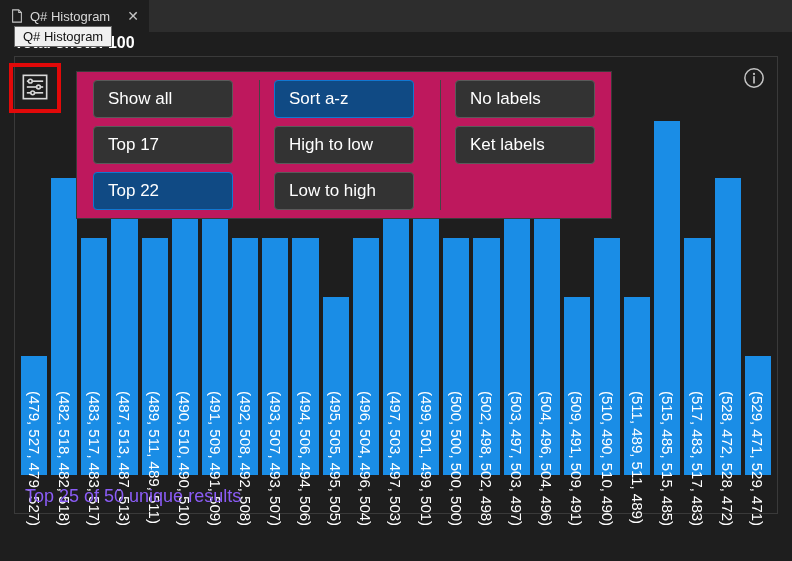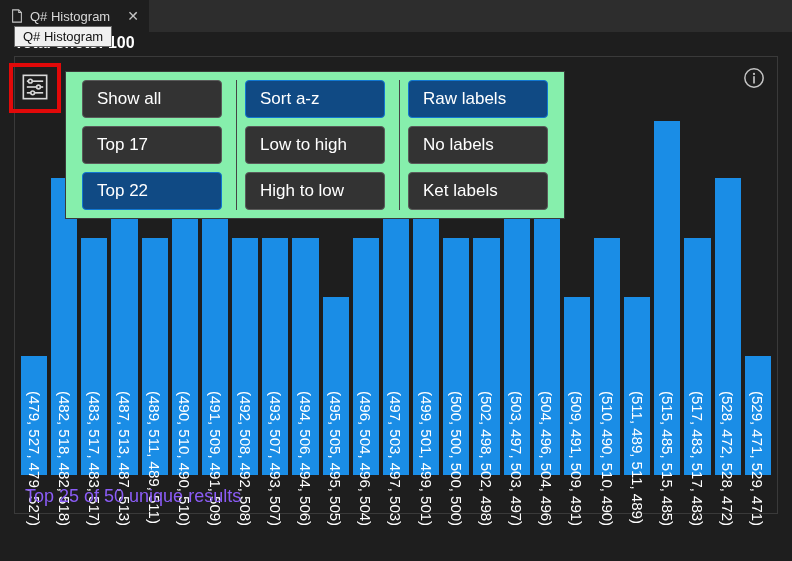--- a/index.html
+++ b/index.html
@@ -78,35 +78,35 @@
   .info-icon {
     position: absolute;
     top: 10px; right: 12px;
     width: 22px; height: 22px;
     color: #c5c5c5;
     cursor: pointer;
   }
   
   .menu {
     position: absolute;
-    top: 14px; left: 50px;
-    display: flex;
-    gap: 8px;
-    background: #86efac;
+    top: 14px; left: 61px;
+    display: flex;
+    gap: 20px;
+    background: #be185d;
     border: 1px solid #3a3a3a;
     padding: 8px 10px;
     z-index: 5;
   }
   .menu-col {
     display: flex;
     flex-direction: column;
     gap: 8px;
     padding: 0 6px;
   }
-  .menu-col + .menu-col { border-left: 1px solid #454545; padding-left: 8px; }
+  .menu-col + .menu-col { border-left: 1px solid #454545; padding-left: 14px; }
   .menu-btn {
     background: #333333;
     border: 1px solid #5a5a5a;
     color: #fff;
     font-size: 17px;
     text-align: left;
     padding: 8px 14px;
     border-radius: 4px;
     width: 140px;
     cursor: pointer;
@@ -194,25 +194,24 @@
     </svg>
 
     <div class="menu">
       <div class="menu-col" id="col1">
           <button class="menu-btn">Show all</button>
           <button class="menu-btn">Top 17</button>
           <button class="menu-btn selected">Top 22</button>
         </div>
       <div class="menu-col" id="col2">
           <button class="menu-btn selected">Sort a-z</button>
+          <button class="menu-btn">High to low</button>
           <button class="menu-btn">Low to high</button>
-          <button class="menu-btn">High to low</button>
         </div>
       <div class="menu-col" id="col3">
-          <button class="menu-btn selected">Raw labels</button>
           <button class="menu-btn">No labels</button>
           <button class="menu-btn">Ket labels</button>
         </div>
     </div>
 
     <div class="chart" id="chart">
         <div class="bar-wrap">
           <div class="bar" style="height: 118.667px;"></div>
           <div class="vlabel">(479, 527, 479, 527)</div>
         </div>

